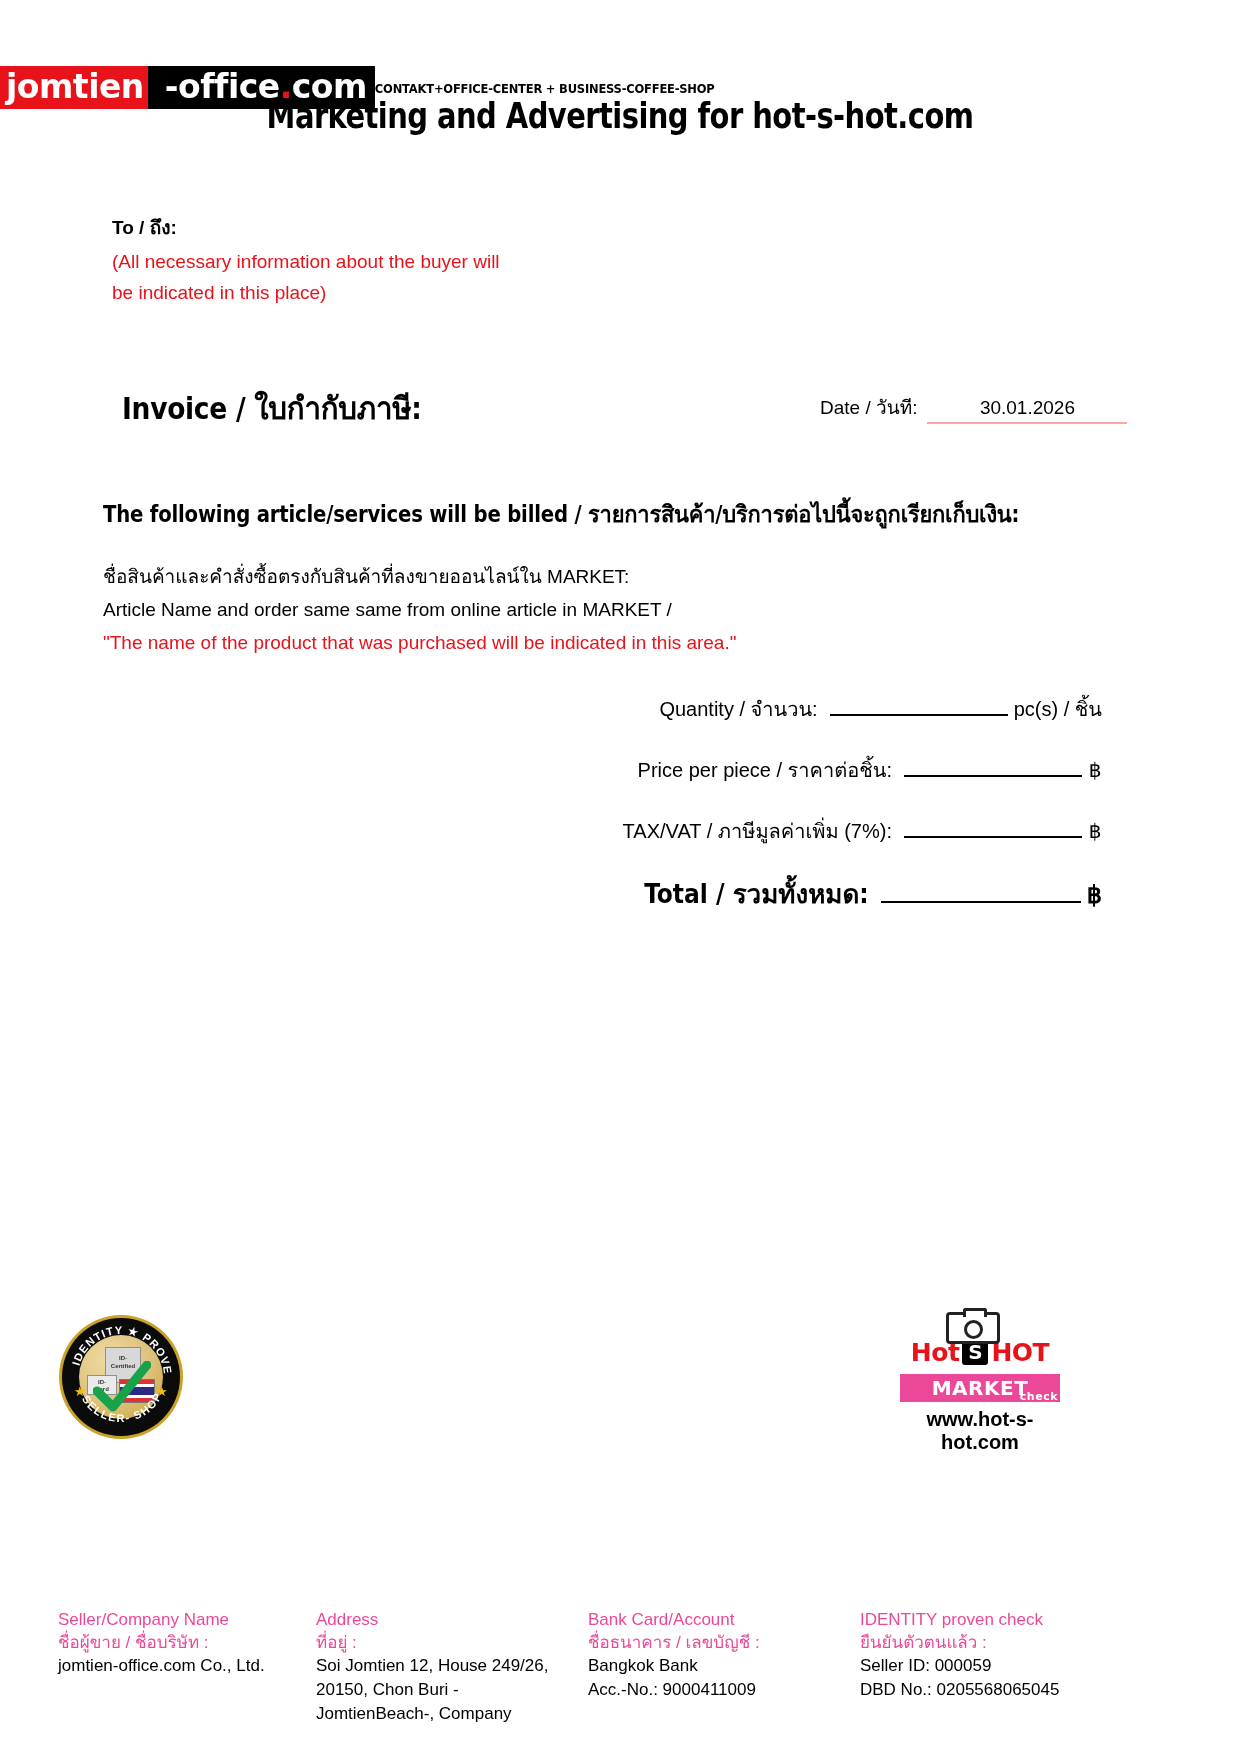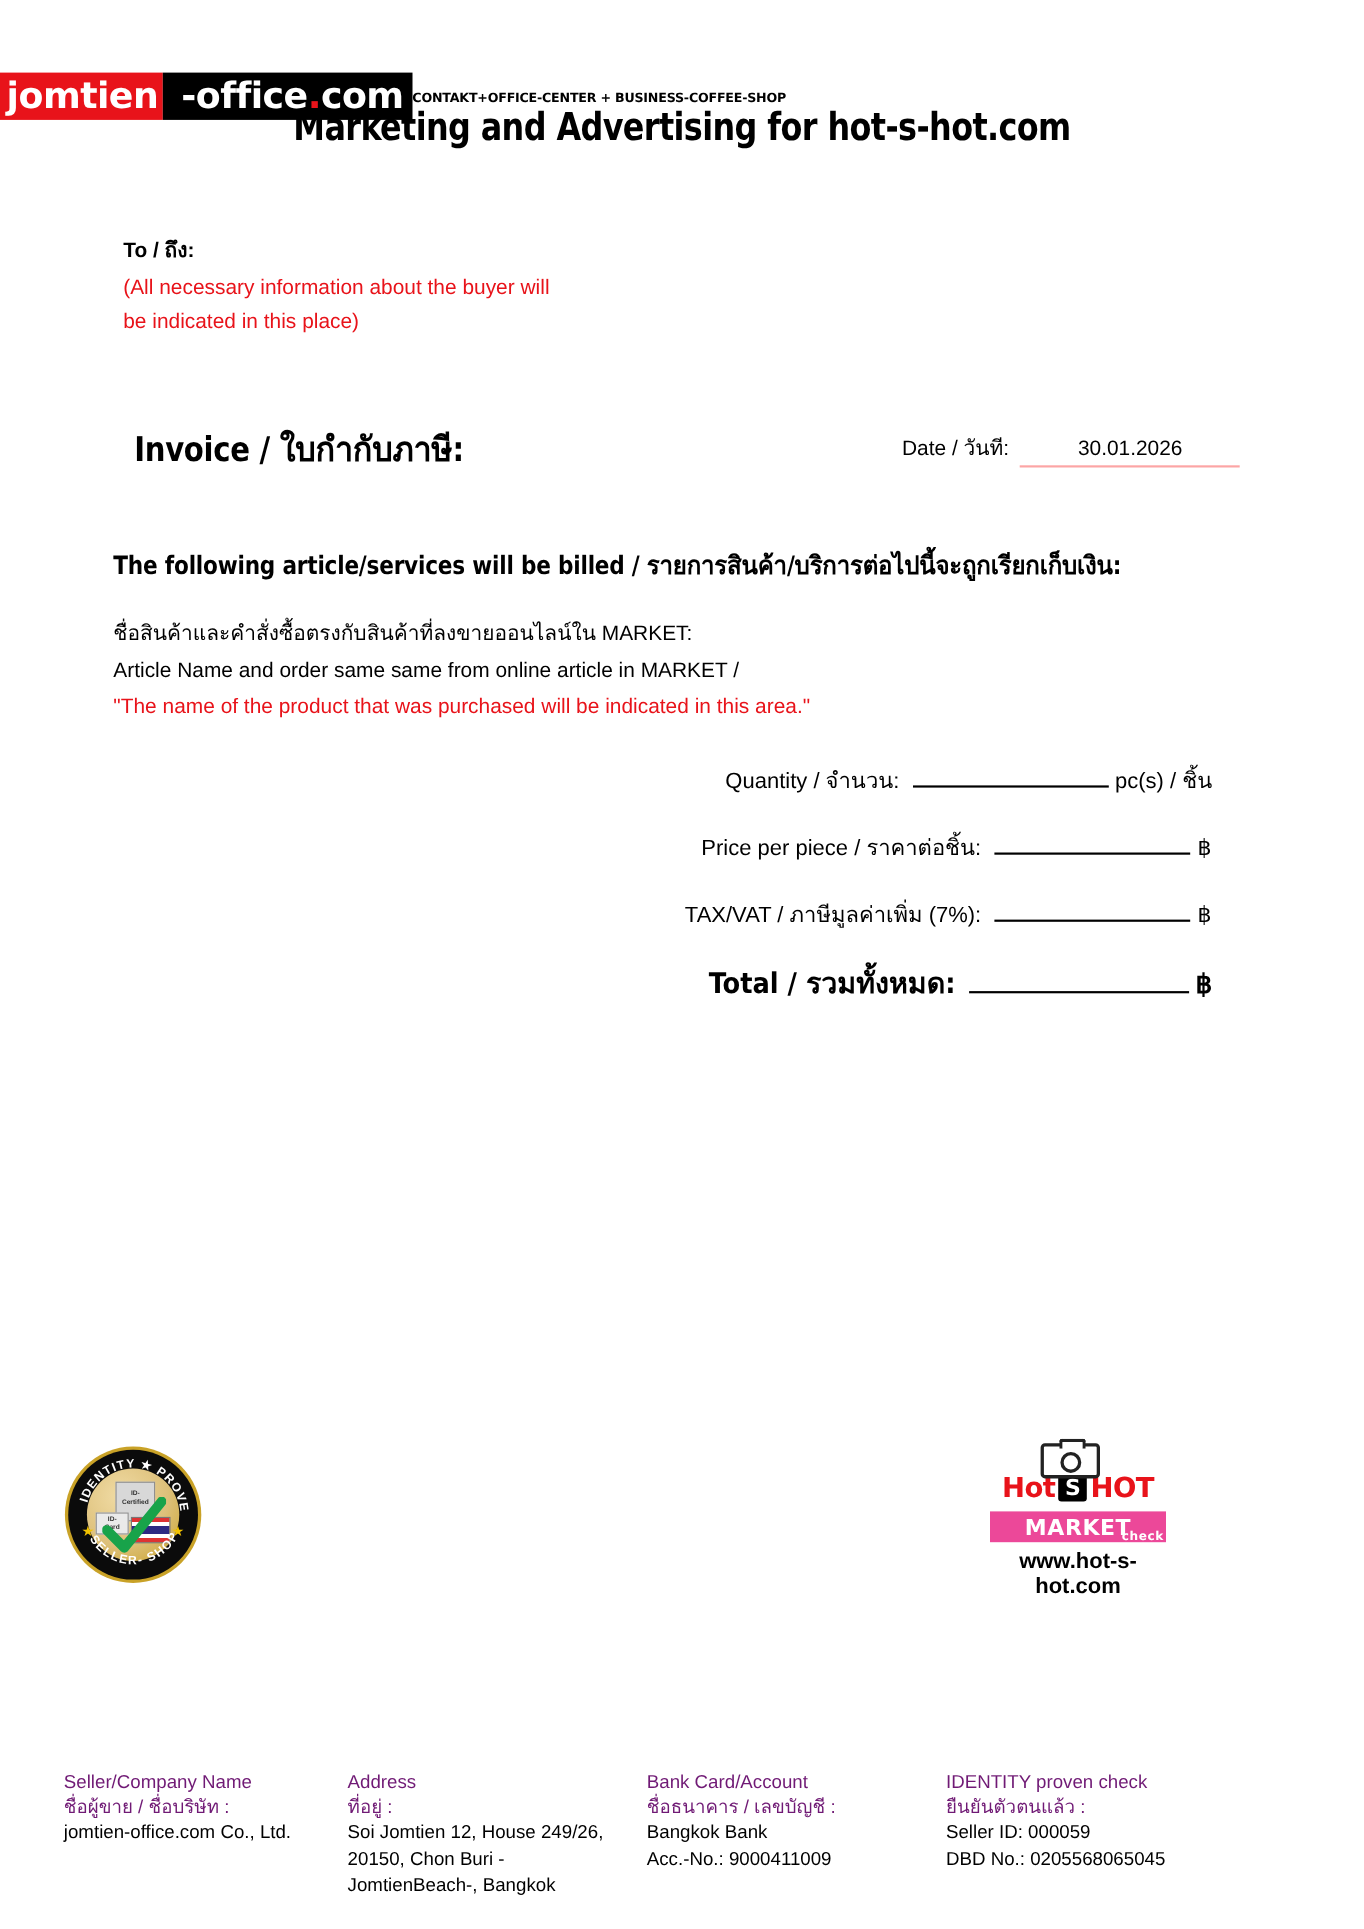--- a/index.html
+++ b/index.html
@@ -307,21 +307,21 @@
     display: flex;
     padding: 0 58px;
     box-sizing: border-box;
   }
   .fcol { flex: 0 0 auto; }
   .fcol.c1 { width: 258px; }
   .fcol.c2 { width: 272px; }
   .fcol.c3 { width: 272px; }
   .fcol.c4 { width: 272px; }
   .fhead {
-    color: #701a75;
+    color: #ec4899;
     font-family: "Liberation Sans", sans-serif;
     font-size: 17px;
     line-height: 23px;
   }
   .fbody {
     font-family: "Liberation Sans", sans-serif;
     font-size: 17px;
     line-height: 24px;
     color: #000;
   }
@@ -430,21 +430,21 @@
     <div class="fcol c1">
       <div class="fhead">Seller/Company Name</div>
       <div class="fhead">ชื่อผู้ขาย / ชื่อบริษัท :</div>
       <div class="fbody">jomtien-office.com Co., Ltd.</div>
     </div>
     <div class="fcol c2">
       <div class="fhead">Address</div>
       <div class="fhead">ที่อยู่ :</div>
       <div class="fbody">Soi Jomtien 12, House 249/26,</div>
       <div class="fbody">20150, Chon Buri -</div>
-      <div class="fbody">JomtienBeach-, Bangkok</div>
+      <div class="fbody">JomtienBeach-, Company</div>
     </div>
     <div class="fcol c3">
       <div class="fhead">Bank Card/Account</div>
       <div class="fhead">ชื่อธนาคาร / เลขบัญชี :</div>
       <div class="fbody">Bangkok Bank</div>
       <div class="fbody">Acc.-No.: 9000411009</div>
     </div>
     <div class="fcol c4">
       <div class="fhead">IDENTITY proven check</div>
       <div class="fhead">ยืนยันตัวตนแล้ว :</div>

